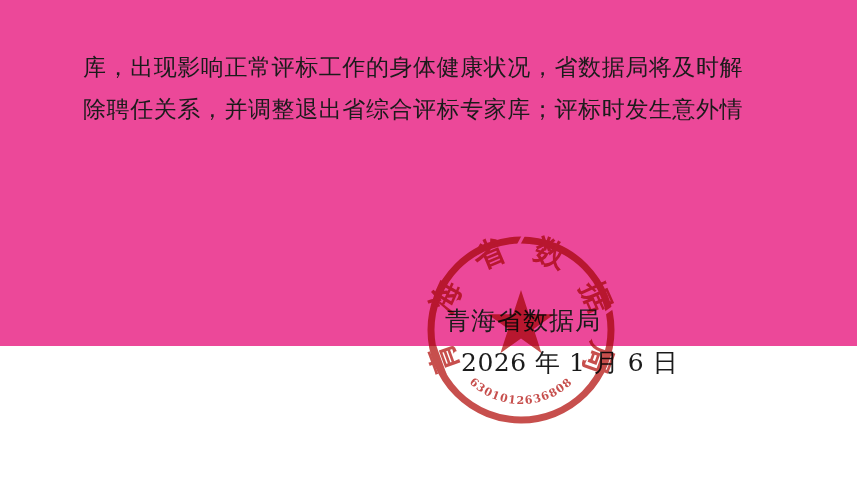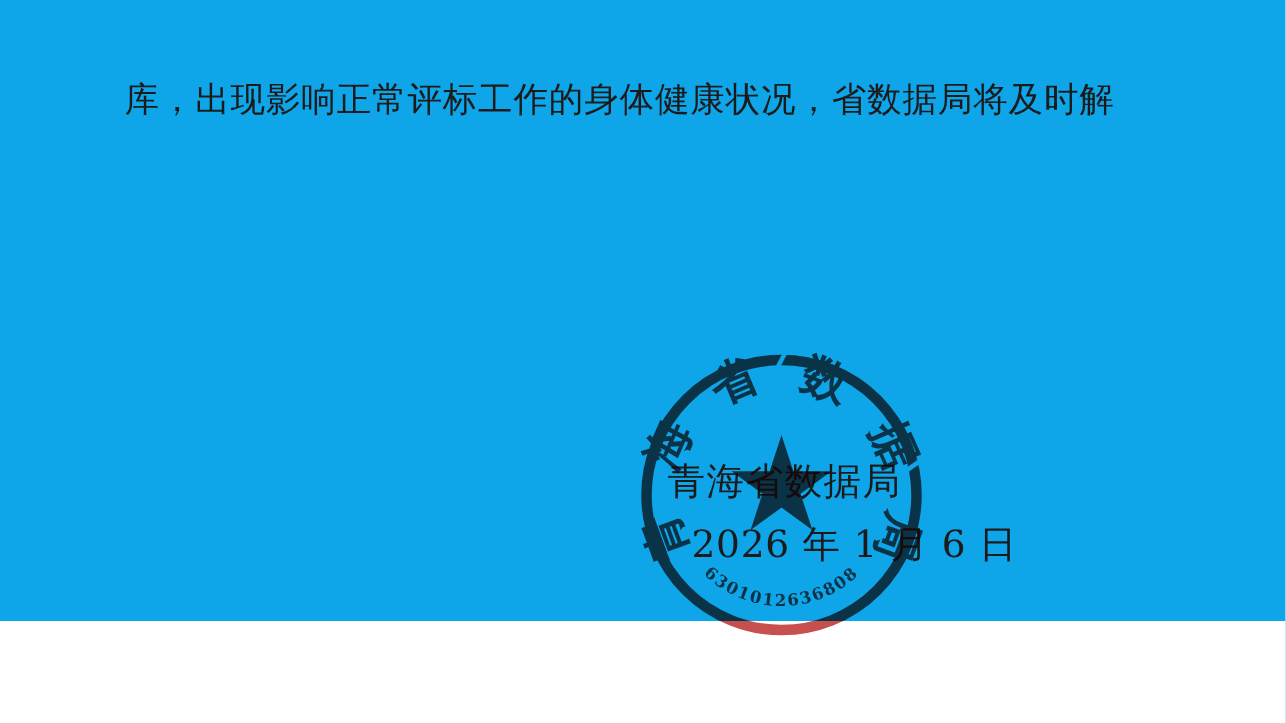--- a/index.html
+++ b/index.html
@@ -4,22 +4,22 @@
 <style>
   html, body { margin: 0; padding: 0; }
   body {
     width: 857px; height: 482px;
     background: #ffffff;
     font-family: "DejaVu Serif", "Liberation Serif", serif;
     overflow: hidden;
   }
   .page {
     position: relative;
-    width: 857px; height: 414px;
-    background: #0ea5e9;
+    width: 857px; height: 346px;
+    background: #ec4899;
   }
   
   .doc-text {
     position: absolute;
     left: 83px; top: 46px;
     width: 660px;
     color: #1b1b1b;
   }
   .doc-line {
     font-size: 23px;
@@ -71,20 +71,21 @@
     letter-spacing: 1.2px;
   }
 </style>
 </head>
 <body>
 
 <div class="page">
 
   <div class="doc-text">
     <div class="doc-line">库，出现影响正常评标工作的身体健康状况，省数据局将及时解</div>
+    <div class="doc-line">除聘任关系，并调整退出省综合评标专家库；评标时发生意外情</div>
   </div>
 
   <div class="sig-org">青海省数据局</div>
   <div class="sig-date">2026 年 1 月 6 日</div>
 
   <svg class="seal" viewBox="0 0 196 196">
 
     <circle cx="98" cy="98" r="90" fill="none" stroke-width="7" stroke="#c2403e"></circle>
 
     <text class="ring-char" transform="translate(30.3,122.6) rotate(-110)" fill="#c2403e">青</text>

